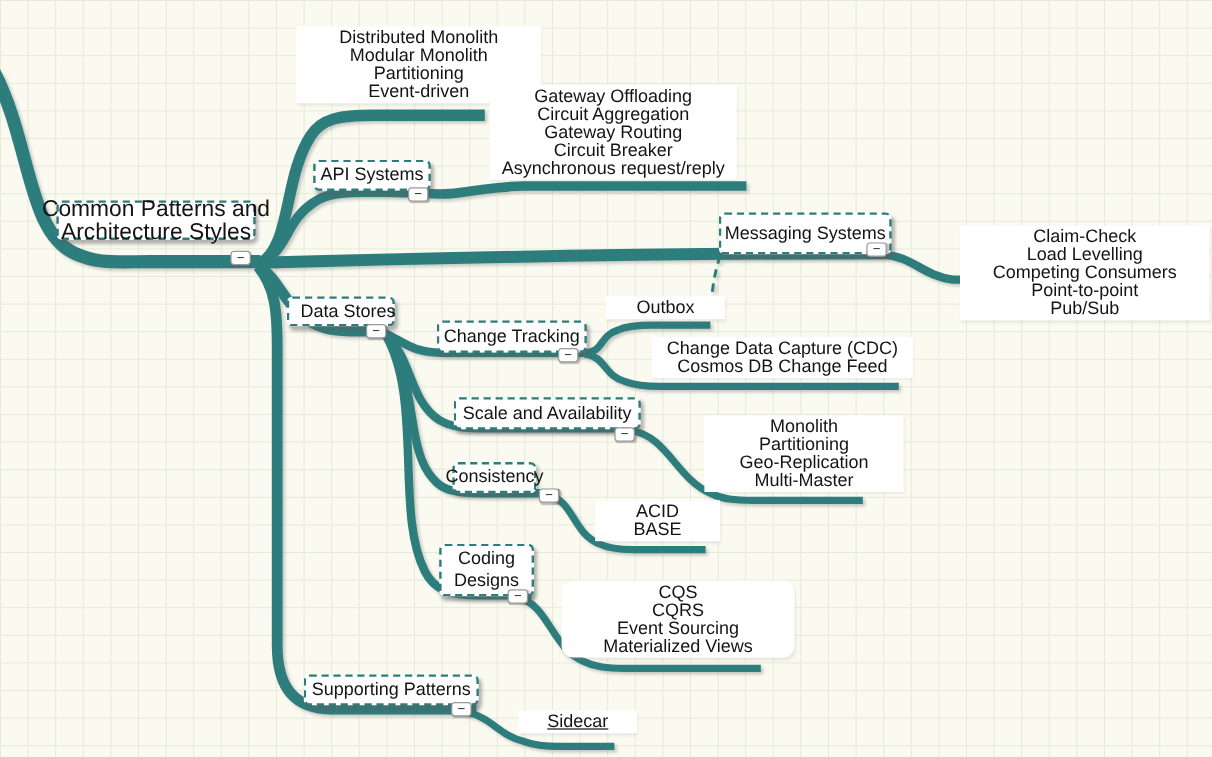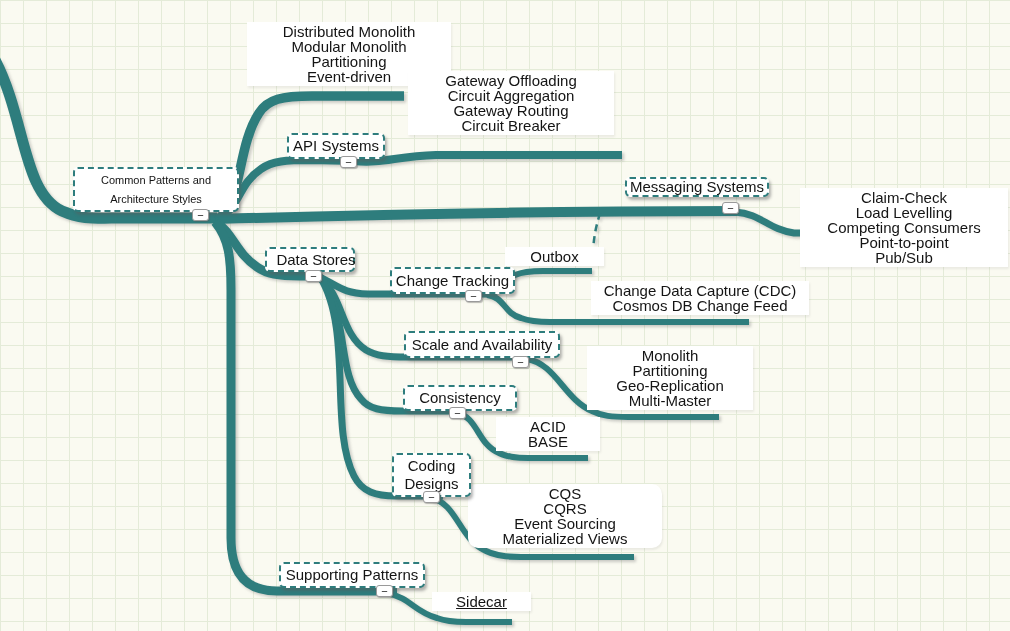--- a/index.html
+++ b/index.html
@@ -19,21 +19,20 @@
   .node{
     position:absolute;
     box-sizing:border-box;
     background:#fff;
     border:2px dashed #2E7D7D;
     border-radius:5px;
     box-shadow:2px 3px 3px rgba(90,90,90,0.45);
     display:flex;flex-direction:column;align-items:center;justify-content:center;
     font-size:15px;color:#141414;line-height:18px;white-space:nowrap;
     z-index:3;
-    margin-left:26px;
   }
   .leaf{
     position:absolute;
     background:#fff;
     box-shadow:1px 2px 2px rgba(120,120,120,0.12);
     text-align:center;
     font-size:15px;color:#141414;line-height:15px;
     padding:2px 7px;
     z-index:2;
     white-space:nowrap;
@@ -71,46 +70,46 @@
     <path stroke-width="7" d="M 320 277 C 353 330, 329 428, 354 476 C 362 492, 376 496, 396 496 L 443 496"></path>
     <path stroke-width="6" d="M 487 294 C 503 294, 499 280, 515 275 C 522 272, 530 271, 543 271 L 592 271"></path>
     <path stroke-width="6" d="M 487 295 C 505 297, 503 313, 521 318 C 529 321, 537 322, 550 322 L 749 322"></path>
     <path stroke-width="6" d="M 527 359 C 556 364, 564 399, 592 411 C 602 416, 612 417, 628 417 L 719 417"></path>
     <path stroke-width="6" d="M 457 413 C 478 417, 477 444, 499 453 C 507 457, 515 458, 528 458 L 588 458"></path>
     <path stroke-width="6" d="M 431 498 C 457 503, 459 539, 486 551 C 496 556, 506 557, 521 557 L 634 557"></path>
     <path stroke-width="6" d="M 387 593 C 411 598, 414 612, 437 618 C 445 621, 453 622, 466 622 L 512 622"></path>
     <path stroke-width="2.5" stroke-dasharray="7 5" d="M 600 213 C 597 224, 594 233, 593 252"></path>
   </svg>
 
-  <div class="node" style="left:47px;top:167px;width:166px;height:45px;font-size:11px;line-height:19px;">
+  <div class="node" style="left:47px;top:167px;width:166px;height:33px;font-size:19px;line-height:19px;">
     <div>Common Patterns and</div>
     <div>Architecture Styles</div>
   </div>
 
   <div class="node" style="left:261px;top:133px;width:98px;height:26px;">
     <span>API Systems</span>
   </div>
 
-  <div class="node" style="left:599px;top:177px;width:144px;height:20px;">
+  <div class="node" style="left:599px;top:177px;width:144px;height:35px;">
     <span>Messaging Systems</span>
   </div>
 
   <div class="node" style="left:239px;top:247px;width:90px;height:25px;padding-left:12px;">
     <span>Data Stores</span>
   </div>
 
   <div class="node" style="left:364px;top:267px;width:125px;height:27px;">
     <span>Change Tracking</span>
   </div>
 
   <div class="node" style="left:378px;top:331px;width:156px;height:27px;">
     <span>Scale and Availability</span>
   </div>
 
-  <div class="node" style="left:377px;top:385px;width:114px;height:26px;">
+  <div class="node" style="left:377px;top:385px;width:70px;height:26px;">
     <span>Consistency</span>
   </div>
 
   <div class="node" style="left:366px;top:453px;width:79px;height:44px;">
     <div>Coding</div>
     <div>Designs</div>
   </div>
 
   <div class="node" style="left:253px;top:562px;width:146px;height:26px;">
     <span>Supporting Patterns</span>
@@ -121,35 +120,36 @@
     <div>Modular Monolith</div>
     <div>Partitioning</div>
     <div>Event-driven</div>
   </div>
 
   <div class="leaf" style="left:408px;top:71px;width:192px;">
     <div>Gateway Offloading</div>
     <div>Circuit Aggregation</div>
     <div>Gateway Routing</div>
     <div>Circuit Breaker</div>
+    <div>Asynchronous request/reply</div>
   </div>
 
   <div class="leaf" style="left:800px;top:148px;width:194px;margin-top:40px;">
     <div>Claim-Check</div>
     <div>Load Levelling</div>
     <div>Competing Consumers</div>
     <div>Point-to-point</div>
     <div>Pub/Sub</div>
   </div>
 
   <div class="leaf" style="left:505px;top:247px;width:85px;">
     <div>Outbox</div>
   </div>
 
-  <div class="leaf" style="left:543px;top:281px;width:204px;margin-left:48px;">
+  <div class="leaf" style="left:543px;top:281px;width:204px;">
     <div>Change Data Capture (CDC)</div>
     <div>Cosmos DB Change Feed</div>
   </div>
 
   <div class="leaf" style="left:587px;top:346px;width:152px;">
     <div>Monolith</div>
     <div>Partitioning</div>
     <div>Geo-Replication</div>
     <div>Multi-Master</div>
   </div>

